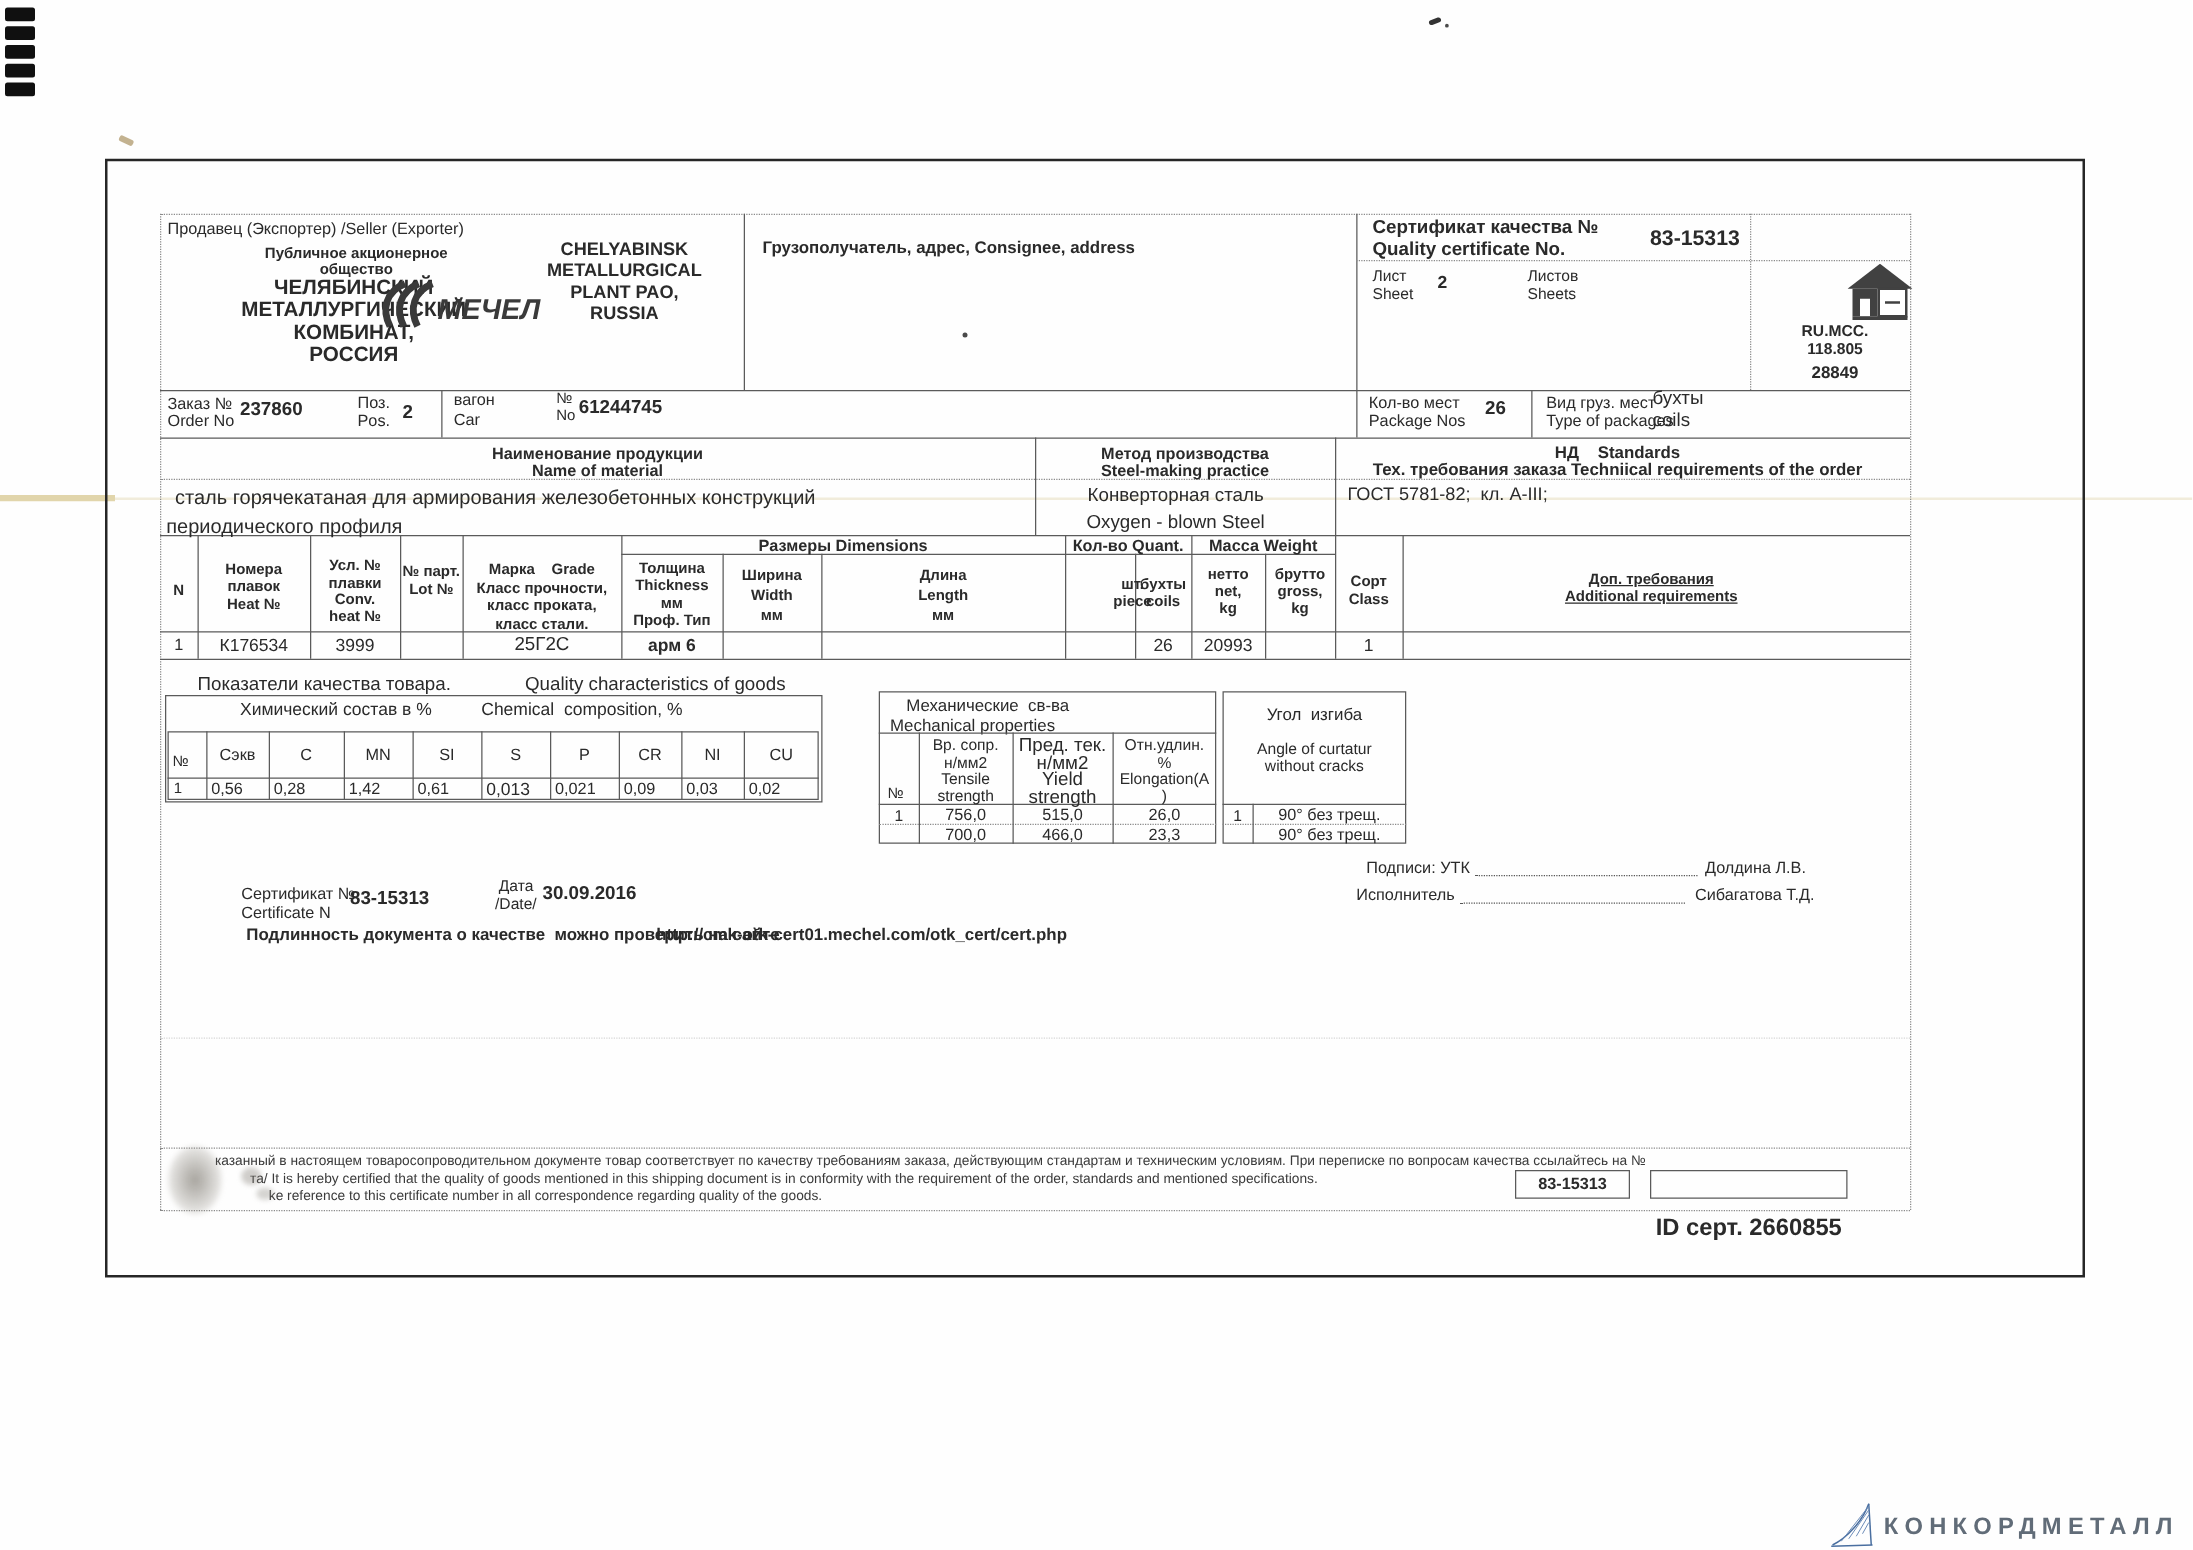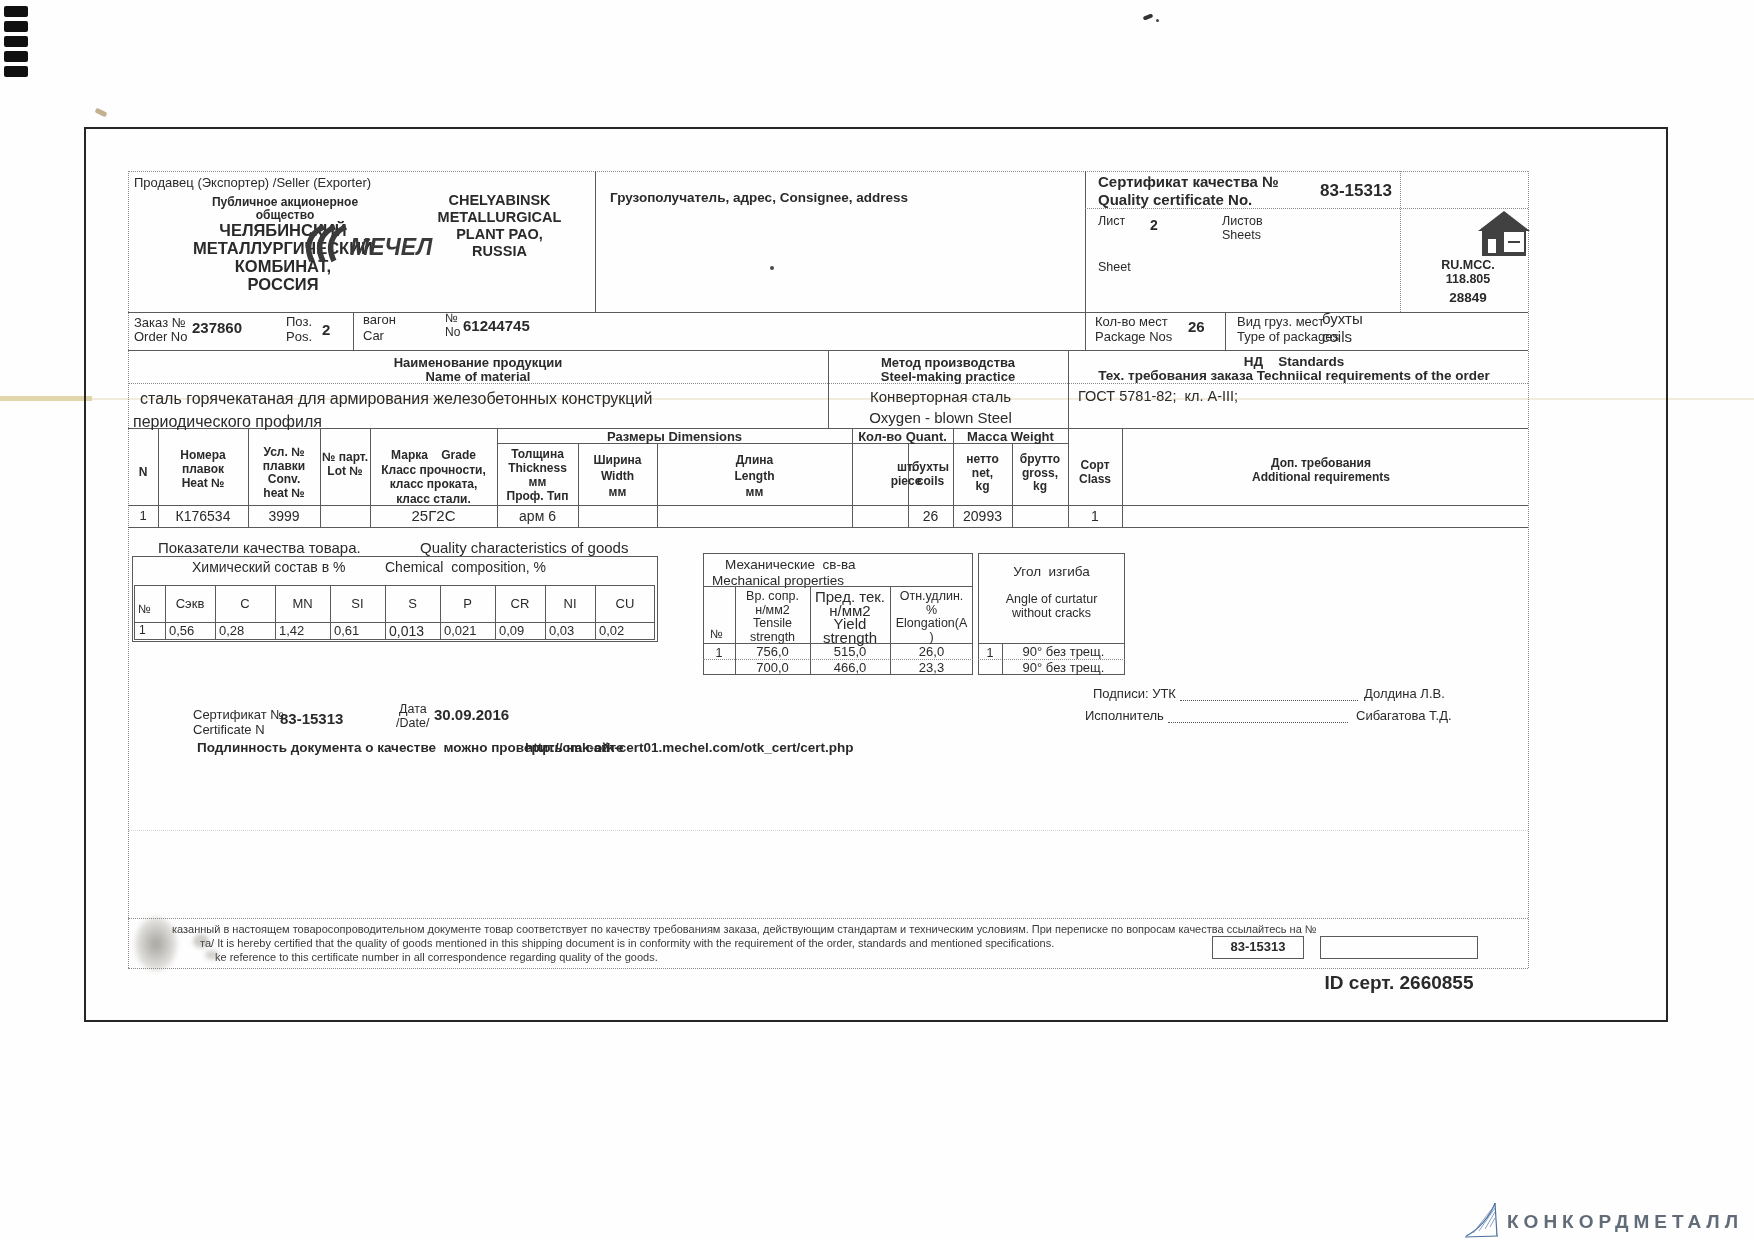--- a/index.html
+++ b/index.html
@@ -76,21 +76,21 @@
     <span class="ln">PLANT PAO,</span>
     <span class="ln">RUSSIA</span>
   </div>
 
   <div class="t b" style="left:610px;top:190px;font-size:13.5px;">Грузополучатель, адрес, Consignee, address</div>
 
   <div class="t b" style="left:1098px;top:174px;font-size:15px;">Сертификат качества №</div>
   <div class="t b" style="left:1098px;top:192px;font-size:15px;">Quality certificate No.</div>
   <div class="t b" style="left:1320px;top:181px;font-size:17px;">83-15313</div>
   <div class="t" style="left:1098px;top:214px;font-size:12.5px;">Лист</div>
-  <div class="t" style="left:1098px;top:228px;font-size:12.5px;margin-top:32px;">Sheet</div>
+  <div class="t" style="left:1098px;top:228px;font-size:12.5px;">Sheet</div>
   <div class="t b" style="left:1150px;top:218px;font-size:14px;">2</div>
   <div class="t" style="left:1222px;top:214px;font-size:12.5px;">Листов</div>
   <div class="t" style="left:1222px;top:228px;font-size:12.5px;">Sheets</div>
 
   <svg style="position:absolute;left:1478px;top:211px;" width="52" height="46" viewBox="0 0 52 46">
     <polygon points="0,20 26,0 52,20" fill="#414141"></polygon>
     <rect x="4" y="20" width="20" height="22" fill="#414141"></rect>
     <rect x="10" y="28" width="8" height="14" fill="#ffffff"></rect>
     <rect x="25" y="20" width="22" height="22" fill="#ffffff" stroke="#414141" stroke-width="2"></rect>
     <line x1="30" y1="31" x2="42" y2="31" stroke="#414141" stroke-width="2"></line>
@@ -210,30 +210,30 @@
   </div>
   <div class="t c b" style="left:1012px;top:453px;width:56px;font-size:12px;line-height:13.5px;">
     <span class="ln">брутто</span>
     <span class="ln">gross,</span>
     <span class="ln">kg</span>
   </div>
   <div class="t c b" style="left:1068px;top:458px;width:54px;font-size:12px;line-height:14px;">
     <span class="ln">Сорт</span>
     <span class="ln">Class</span>
   </div>
-  <div class="t c b" style="left:1122px;top:456px;width:398px;font-size:12px;line-height:14px;">
+  <div class="t c b" style="left:1122px;top:456px;width:398px;font-size:12px;line-height:14px;text-decoration:underline;">
     <span class="ln">Доп. требования</span>
     <span class="ln">Additional requirements</span>
   </div>
 
   <div class="t c" style="left:128px;top:509px;width:30px;font-size:13px;">1</div>
   <div class="t c" style="left:158px;top:509px;width:90px;font-size:14px;">К176534</div>
   <div class="t c" style="left:248px;top:509px;width:72px;font-size:14px;">3999</div>
   <div class="t c" style="left:370px;top:508px;width:127px;font-size:15px;">25Г2С</div>
-  <div class="t c" style="left:497px;top:509px;width:81px;font-size:14px;">арм 6</div>
+  <div class="t c" style="left:497px;top:509px;width:81px;font-size:14px;font-weight:bold;">арм 6</div>
   <div class="t c" style="left:908px;top:509px;width:45px;font-size:14px;">26</div>
   <div class="t c" style="left:953px;top:509px;width:59px;font-size:14px;">20993</div>
   <div class="t c" style="left:1068px;top:509px;width:54px;font-size:14px;">1</div>
 
   <div class="t" style="left:158px;top:540px;font-size:15px;">Показатели качества товара.</div>
   <div class="t" style="left:420px;top:540px;font-size:15px;">Quality characteristics of goods</div>
 
   <div class="box" style="left:132px;top:556px;width:526px;height:86px;"></div>
   <div class="t" style="left:192px;top:560px;font-size:14px;">Химический состав в %</div>
   <div class="t" style="left:385px;top:560px;font-size:14px;">Chemical&nbsp; composition, %</div>

